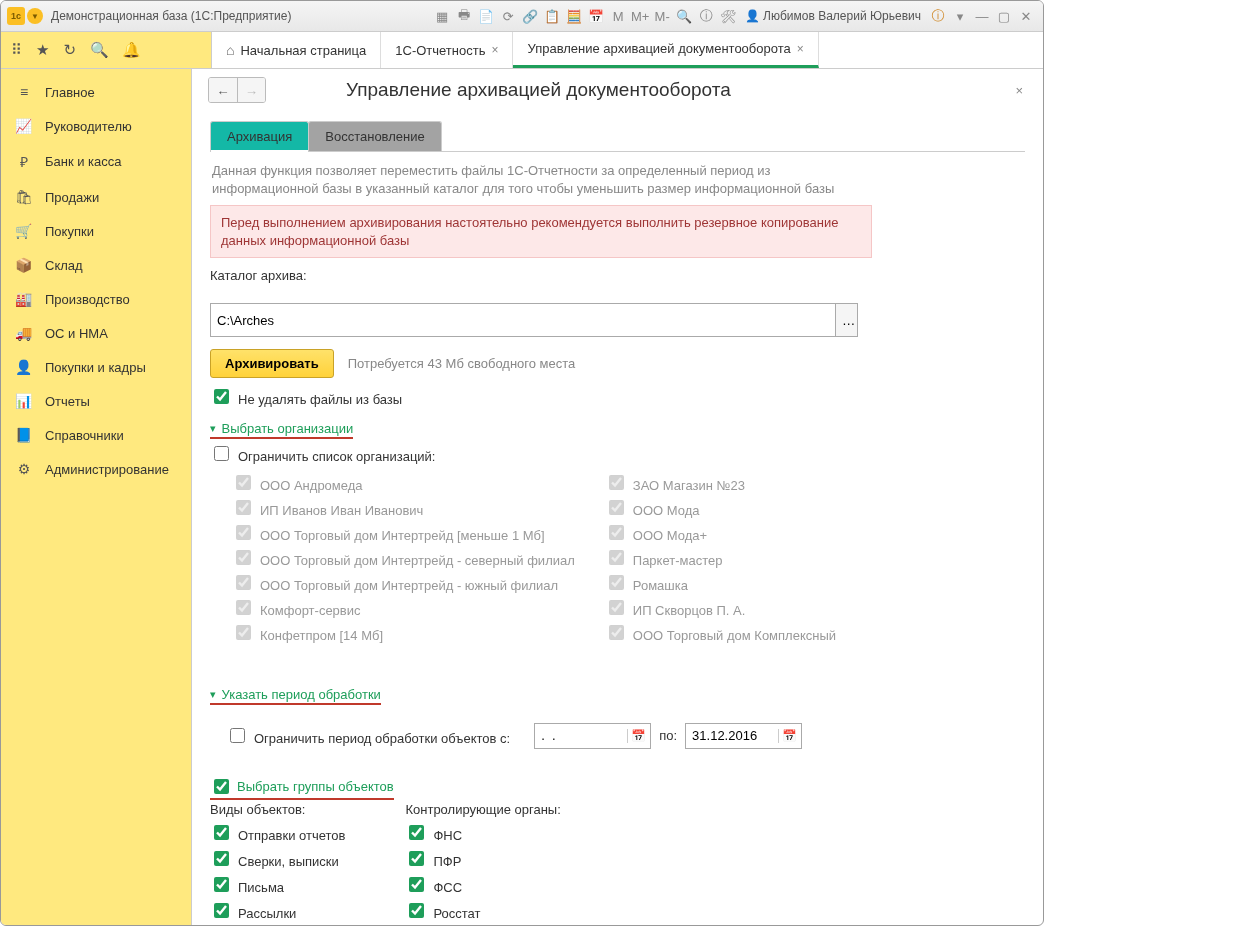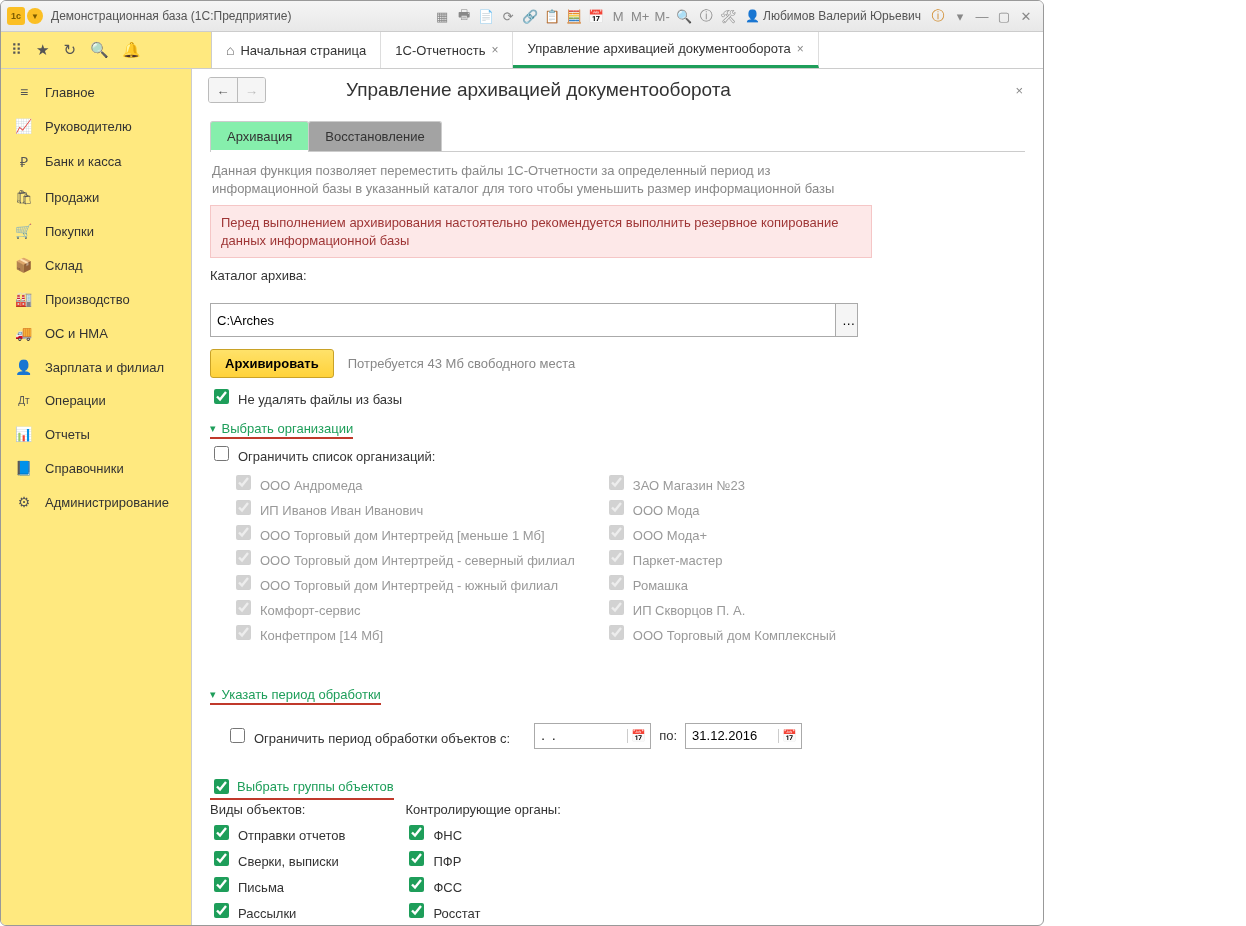--- a/index.html
+++ b/index.html
@@ -26,21 +26,21 @@
 .main{flex:1;display:flex;flex-direction:column;overflow:hidden;}
 .main-head{padding:8px 16px 0 16px;display:flex;align-items:center;}
 .navbtns{display:flex;border:1px solid #bbb;border-radius:3px;overflow:hidden;margin-right:20px;}
 .navbtns button{width:28px;height:24px;border:none;background:#f5f5f5;color:#555;cursor:pointer;}
 .navbtns button+button{border-left:1px solid #bbb;}
 .page-title{font-size:19px;color:#333;flex:1;text-align:left;margin-left:60px;}
 .close-page{color:#888;cursor:pointer;padding:4px;}
 .content{flex:1;overflow:auto;padding:12px 18px 20px 18px;}
 .subtabs{display:flex;border-bottom:1px solid #ccc;margin-top:6px;}
 .subtab{padding:7px 16px;border:1px solid #ccc;border-bottom:none;background:#a3a3a3;margin-right:-1px;cursor:pointer;font-size:13px;border-radius:3px 3px 0 0;}
-.subtab.active{background:#86efac;position:relative;}
+.subtab.active{background:#14b8a6;position:relative;}
 .subtab.active::after{content:"";position:absolute;left:0;right:0;bottom:-1px;height:2px;background:#fff;}
 .desc{color:#888;margin:10px 2px 8px 2px;font-size:13px;max-width:660px;line-height:1.35;}
 .warn{background:#fde8e8;border:1px solid #f5c6c6;color:#9e3535;padding:8px 10px;max-width:640px;font-size:13px;line-height:1.35;}
 .field-label{margin:10px 0 20px 0;font-size:13px;}
 .path-row{display:flex;max-width:648px;}
 .path-row input{flex:1;border:1px solid #aaa;padding:4px 6px;font-size:13px;height:24px;box-sizing:content-box;}
 .path-row button{width:22px;border:1px solid #aaa;border-left:none;background:#f5f5f5;cursor:pointer;}
 .action-row{display:flex;align-items:center;gap:14px;margin:12px 0 8px 0;}
 .btn-archive{background:linear-gradient(#ffe26a,#ffd23a);border:1px solid #c9a227;padding:6px 14px;font-weight:bold;font-size:13px;cursor:pointer;border-radius:3px;}
 .hint{color:#888;font-size:13px;}
@@ -148,25 +148,21 @@
       <div class="side-item">
           <span class="icn">🏭</span>
           <span>Производство</span>
         </div>
       <div class="side-item">
           <span class="icn">🚚</span>
           <span>ОС и НМА</span>
         </div>
       <div class="side-item">
           <span class="icn">👤</span>
-          <span>Зарплата и филиал</span>
-        </div>
-      <div class="side-item">
-          <span class="icn" style="font-size:10px;">Дт</span>
-          <span>Операции</span>
+          <span>Покупки и кадры</span>
         </div>
       <div class="side-item">
           <span class="icn">📊</span>
           <span>Отчеты</span>
         </div>
       <div class="side-item">
           <span class="icn">📘</span>
           <span>Справочники</span>
         </div>
       <div class="side-item">

